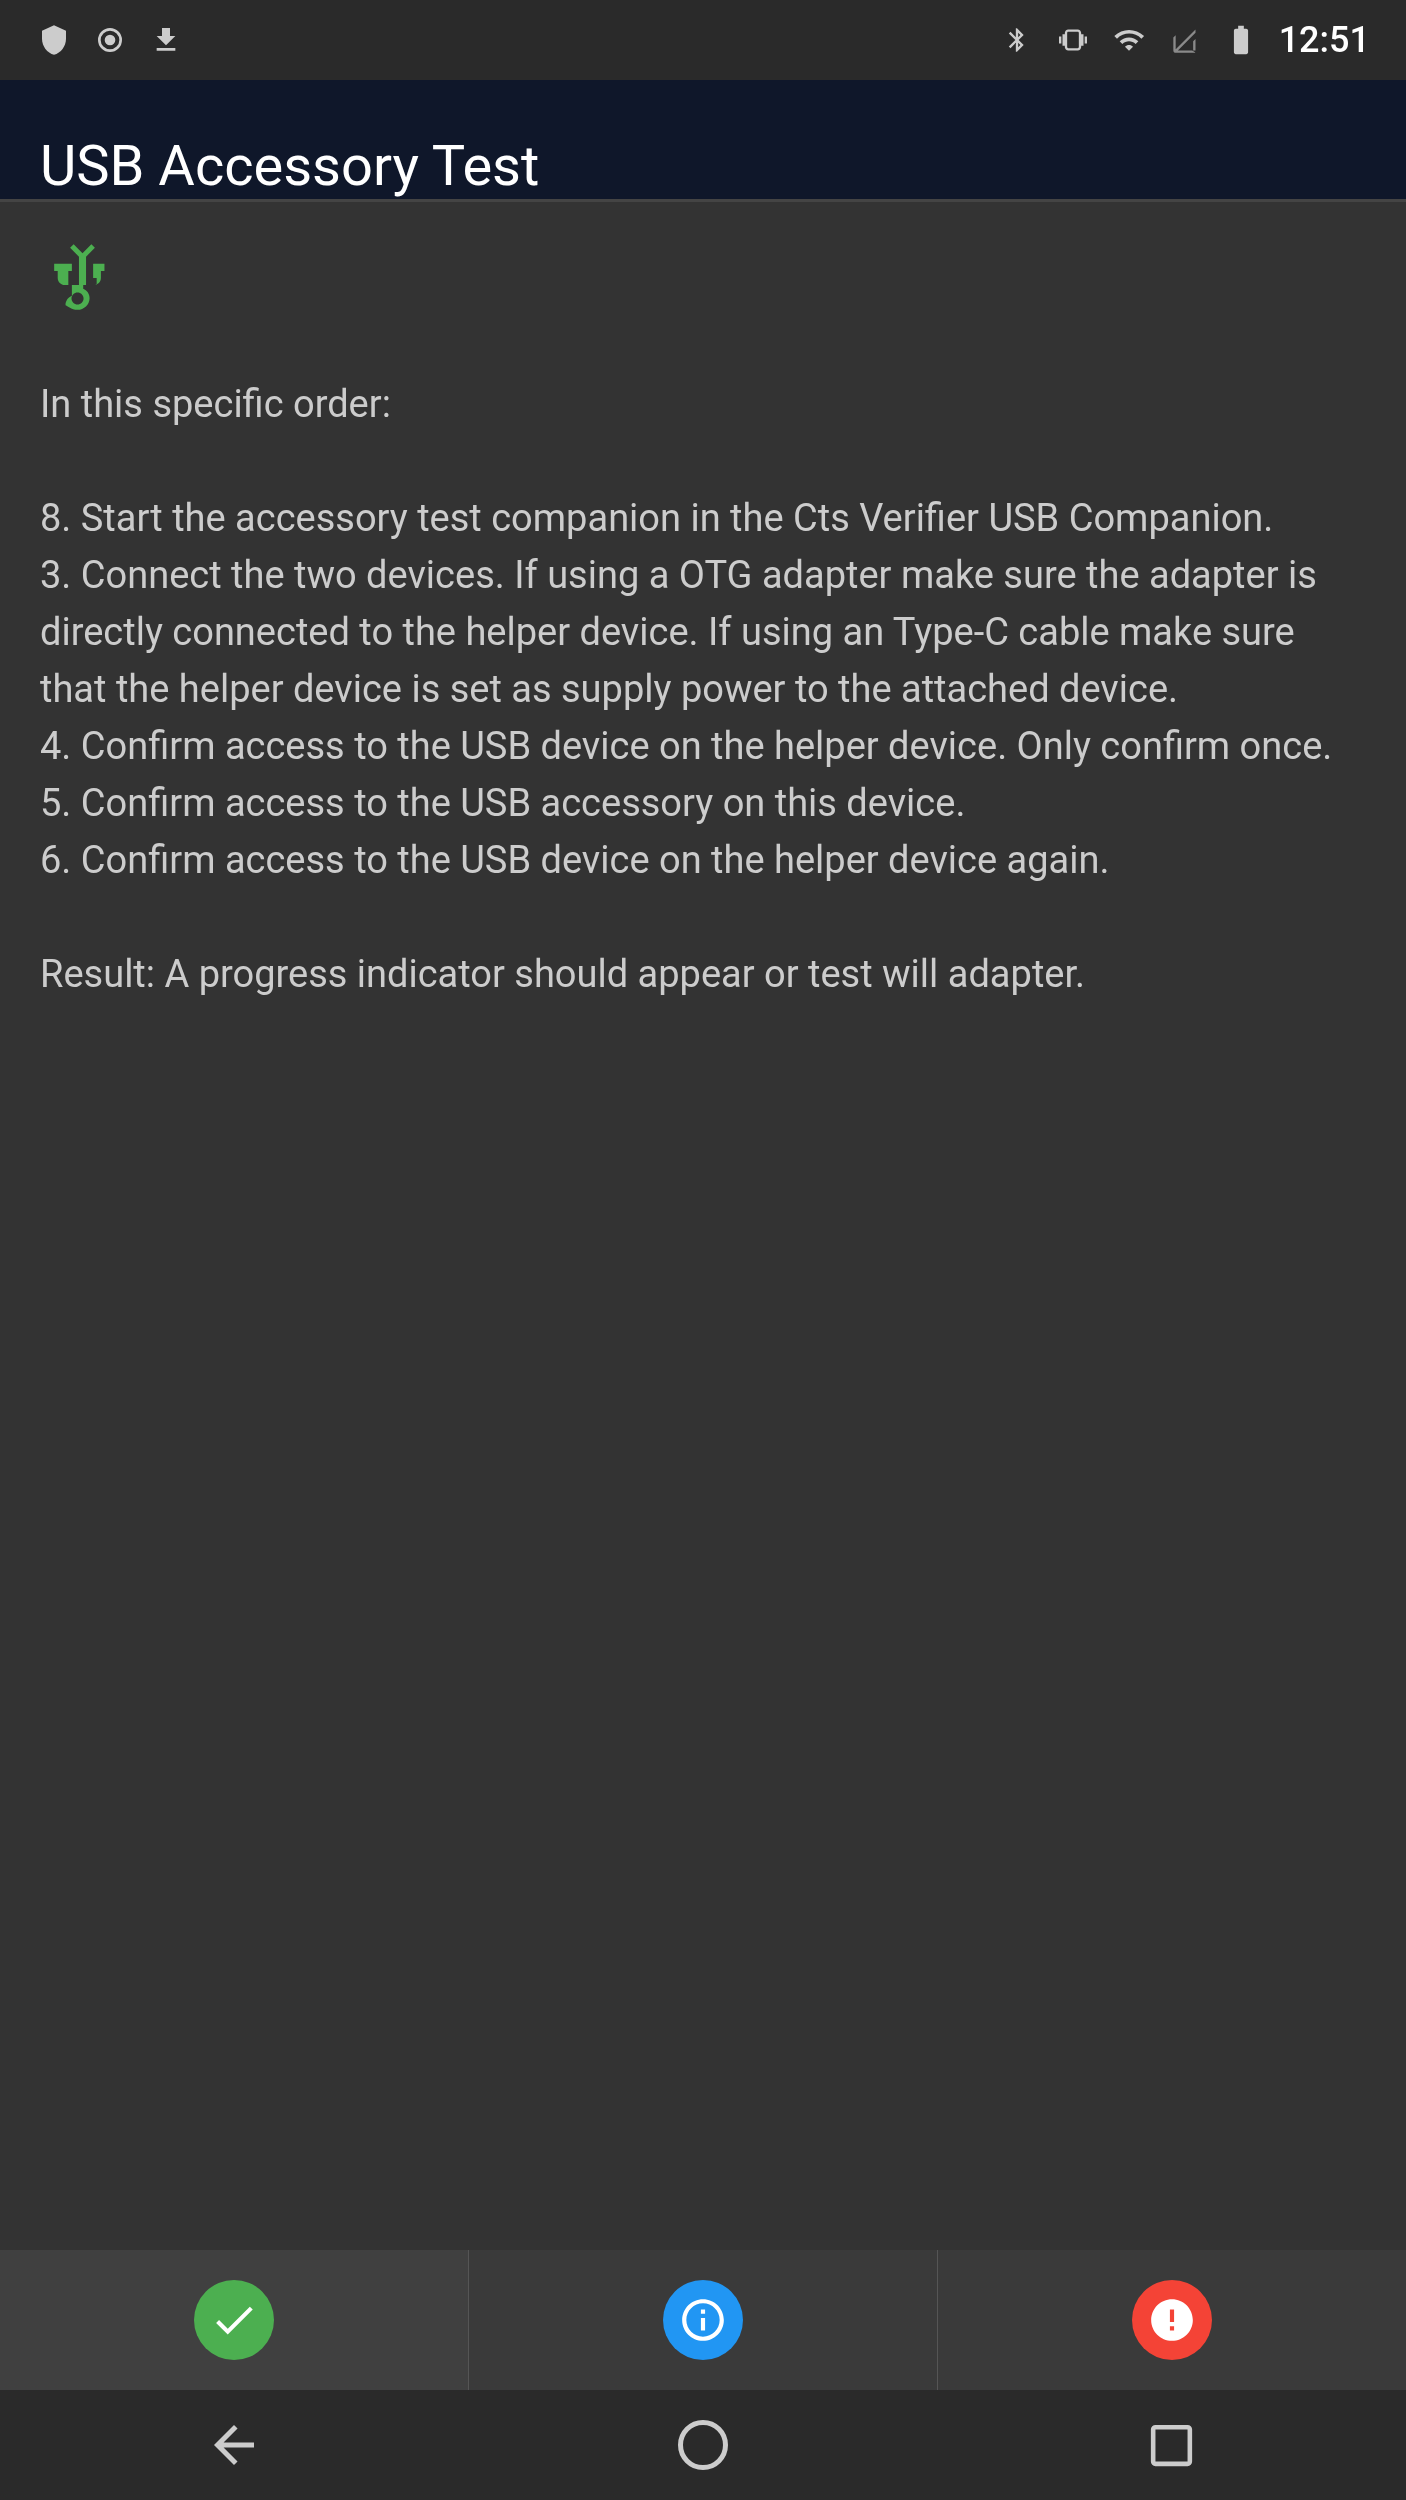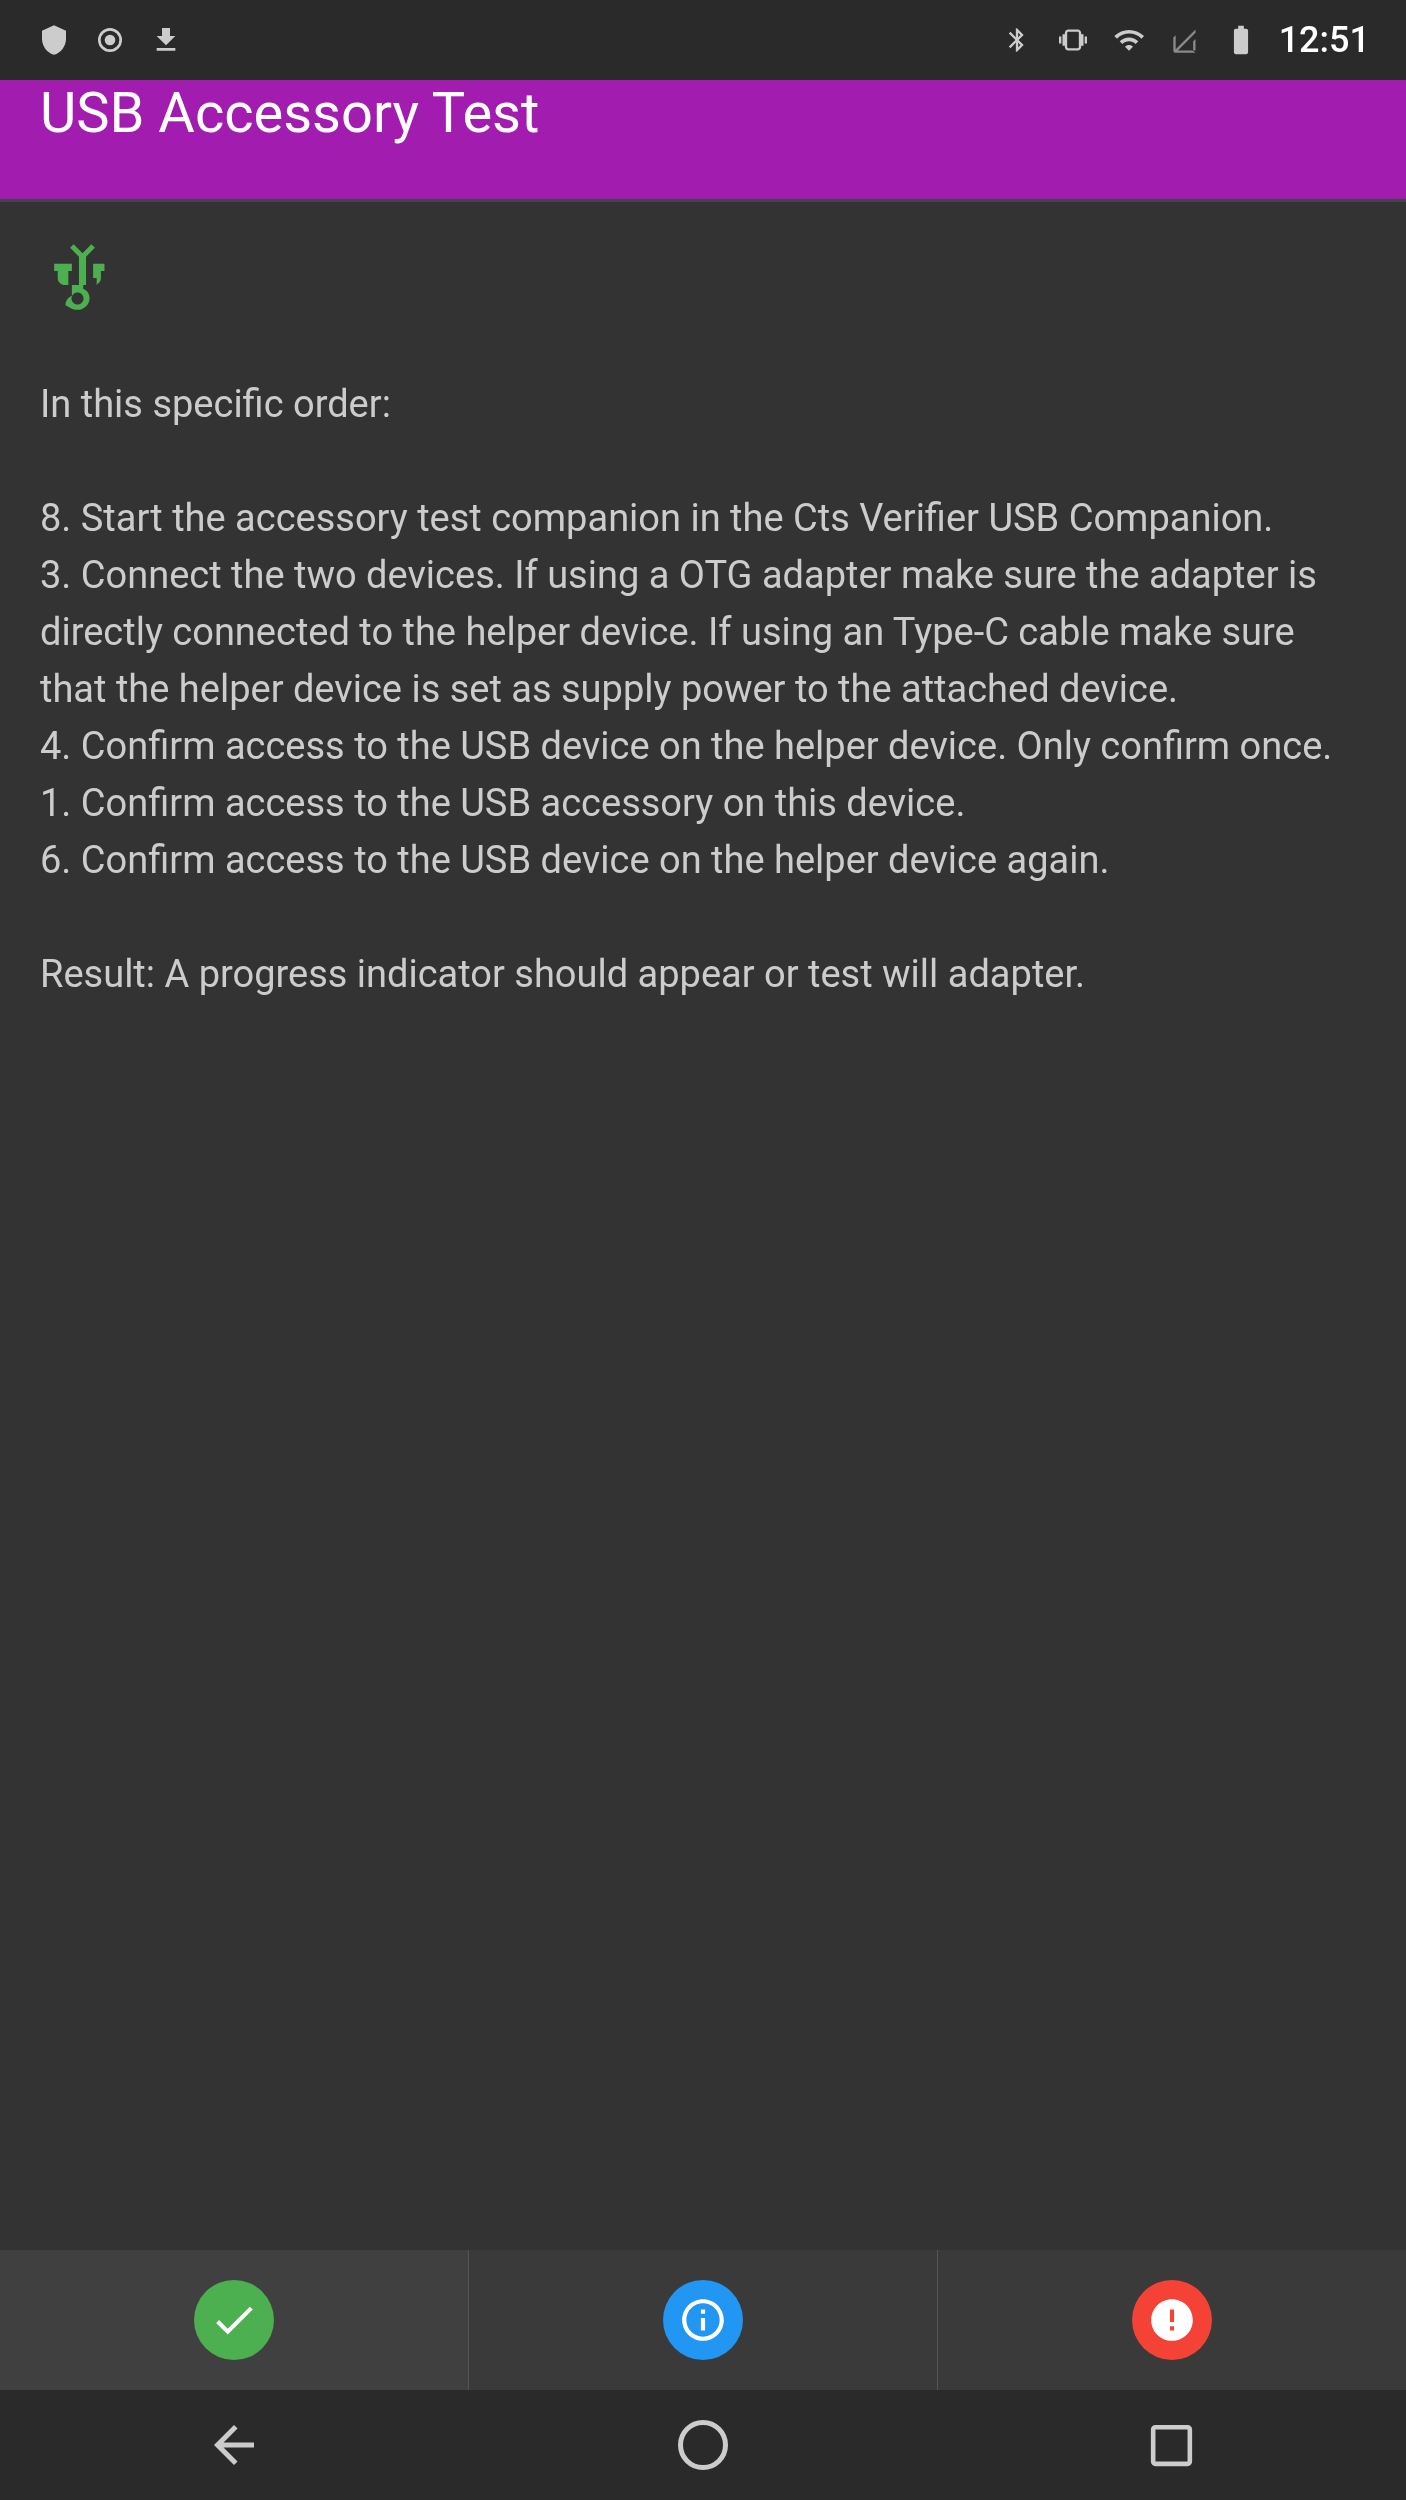--- a/index.html
+++ b/index.html
@@ -53,23 +53,23 @@
     .time-text {
       color: #ffffff;
       font-size: 36px;
       font-weight: 500;
     }
 
     
     .app-bar {
       width: 100%;
       height: 120px;
-      background-color: #a21caf;
-      display: flex;
-      align-items: flex-start;
+      background-color: #0f172a;
+      display: flex;
+      align-items: flex-end;
       padding: 0 40px;
       border-bottom: 1px solid #444444;
     }
 
     .app-title {
       color: #ffffff;
       font-size: 56px;
       font-weight: 400;
     }
 
@@ -252,21 +252,21 @@
       <path d="M15 7v4h1v2h-3V5l2.5-2.5-1-1L12 3.99 9.5 1.5l-1 1L11 5v8H8V9h1V7H4v2h1v2c0 1.1.9 2 2 2h2v3.05c-1.05.41-1.8 1.43-1.8 2.65C7.2 18.44 8.76 20 10.6 20s3.4-1.56 3.4-3.3c0-1.22-.75-2.24-1.8-2.65V13h3c1.1 0 2-.9 2-2V9h1V7h-4zm-4.4 11.5c-.94 0-1.7-.76-1.7-1.7s.76-1.7 1.7-1.7 1.7.76 1.7 1.7-.76 1.7-1.7 1.7z"></path>
     </svg>
   </span>
 
   <div class="instructions-text">
     <span>In this specific order:</span><br>
     <br>
     <span>8. Start the accessory test companion in the Cts Verifier USB Companion.</span><br>
     <span>3. Connect the two devices. If using a OTG adapter make sure the adapter is directly connected to the helper device. If using an Type-C cable make sure that the helper device is set as supply power to the attached device.</span><br>
     <span>4. Confirm access to the USB device on the helper device. Only confirm once.</span><br>
-    <span>1. Confirm access to the USB accessory on this device.</span><br>
+    <span>5. Confirm access to the USB accessory on this device.</span><br>
     <span>6. Confirm access to the USB device on the helper device again.</span><br>
     <br>
     <span>Result: A progress indicator should appear or test will adapter.</span>
   </div>
 </div>
 
 <div class="bottom-bar">
   <button class="action-btn">
     <div class="btn-circle green">
       <svg width="50" height="50" viewBox="0 0 24 24" fill="white">

